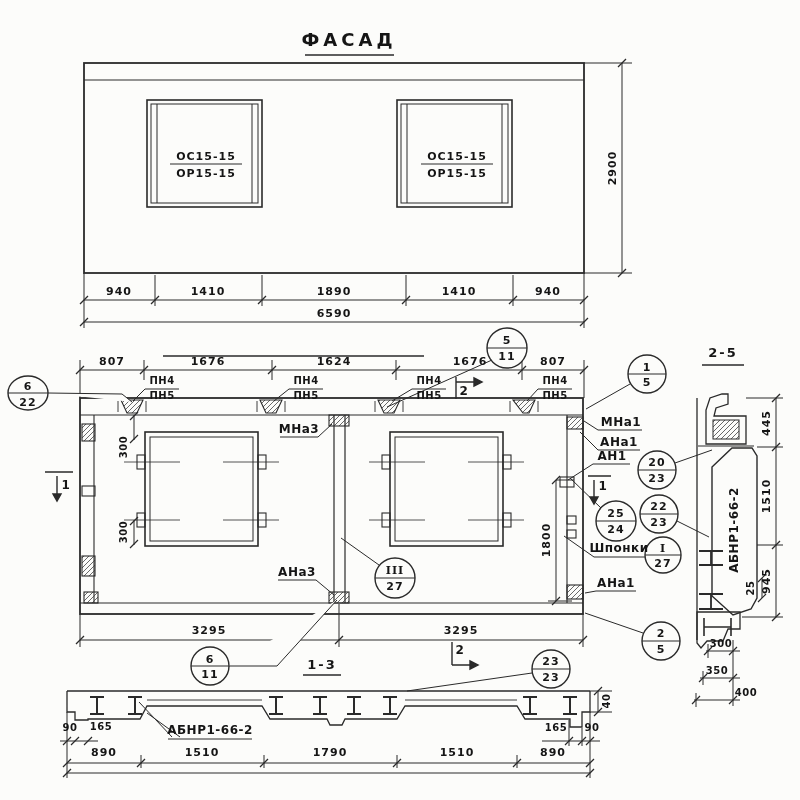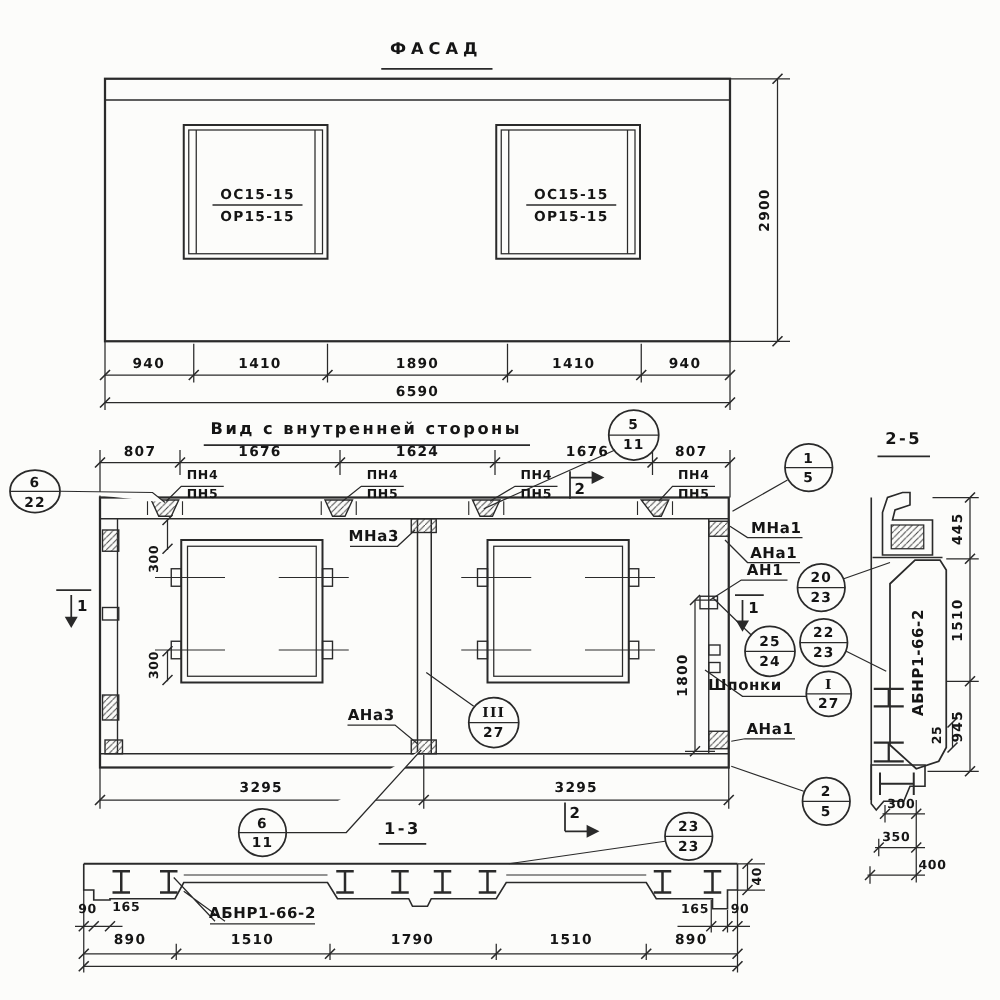--- a/index.html
+++ b/index.html
@@ -3,21 +3,21 @@
 <meta charset="utf-8">
 <style>
   html,body{margin:0;padding:0;background:#fff;}
   .sheet{position:relative;width:800px;height:800px;background:#fcfcfa;overflow:hidden;
          font-family:"DejaVu Sans",sans-serif;color:#151515;}
   .sheet svg{position:absolute;left:0;top:0;}
   .t{position:absolute;transform:translate(-50%,-50%);font-size:11px;font-weight:bold;
      letter-spacing:1px;white-space:nowrap;line-height:1;}
   .t.v{transform:translate(-50%,-50%) rotate(-90deg);}
   .t.lbl{font-size:12px;letter-spacing:0.5px;}
-  .t.ttl{font-size:13px;letter-spacing:4px;}
+  .t.ttl{font-size:18px;letter-spacing:4px;}
   .t.ttl2{font-size:13px;letter-spacing:2px;}
   .t.sm{font-size:10px;letter-spacing:0.5px;}
   .t.rom{font-family:"DejaVu Serif",serif;}
 </style>
 </head>
 <body>
 
 <div class="sheet">
 
 <svg width="800" height="800" viewBox="0 0 800 800" fill="none" stroke="#2a2a2a">
@@ -244,21 +244,20 @@
 <div class="t" style="left:457px;top:156px">ОС15-15</div>
 <div class="t" style="left:457px;top:173px">ОР15-15</div>
 <div class="t" style="left:119px;top:291px">940</div>
 <div class="t" style="left:208px;top:291px">1410</div>
 <div class="t" style="left:334px;top:291px">1890</div>
 <div class="t" style="left:459px;top:291px">1410</div>
 <div class="t" style="left:548px;top:291px">940</div>
 <div class="t" style="left:334px;top:313px">6590</div>
 <div class="t v" style="left:612px;top:168px">2900</div>
 
-<div class="t ttl2" style="left:293px;top:344px">Вид с внутренней стороны</div>
 <div class="t" style="left:112px;top:361px">807</div>
 <div class="t" style="left:208px;top:361px">1676</div>
 <div class="t" style="left:334px;top:361px">1624</div>
 <div class="t" style="left:470px;top:361px">1676</div>
 <div class="t" style="left:553px;top:361px">807</div>
 <div class="t sm" style="left:162px;top:381px">ПН4</div>
 <div class="t sm" style="left:162px;top:396px">ПН5</div>
 <div class="t sm" style="left:306px;top:381px">ПН4</div>
 <div class="t sm" style="left:306px;top:396px">ПН5</div>
 <div class="t sm" style="left:429px;top:381px">ПН4</div>
@@ -267,21 +266,21 @@
 <div class="t sm" style="left:555px;top:396px">ПН5</div>
 <div class="t lbl" style="left:464px;top:391px">2</div>
 <div class="t lbl" style="left:460px;top:650px">2</div>
 <div class="t lbl" style="left:66px;top:485px">1</div>
 <div class="t lbl" style="left:603px;top:486px">1</div>
 <div class="t lbl" style="left:299px;top:429px">МНа3</div>
 <div class="t lbl" style="left:297px;top:572px">АНа3</div>
 <div class="t lbl" style="left:621px;top:422px">МНа1</div>
 <div class="t lbl" style="left:619px;top:442px">АНа1</div>
 <div class="t lbl" style="left:612px;top:456px">АН1</div>
-<div class="t lbl" style="left:596px;top:548px">Шпонки</div>
+<div class="t lbl" style="left:619px;top:548px">Шпонки</div>
 <div class="t lbl" style="left:616px;top:583px">АНа1</div>
 <div class="t v sm" style="left:124px;top:447px">300</div>
 <div class="t v sm" style="left:124px;top:532px">300</div>
 <div class="t v" style="left:546px;top:540px">1800</div>
 <div class="t" style="left:209px;top:630px">3295</div>
 <div class="t" style="left:461px;top:630px">3295</div>
 
 <div class="t" style="left:28px;top:386px">6</div>
 <div class="t" style="left:28px;top:402px">22</div>
 <div class="t" style="left:507px;top:340px">5</div>

